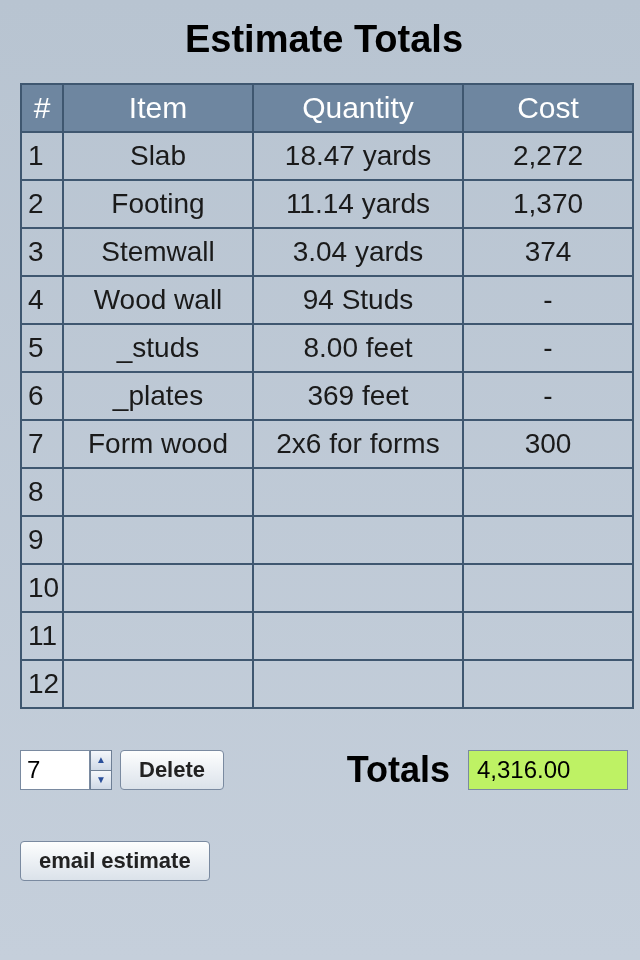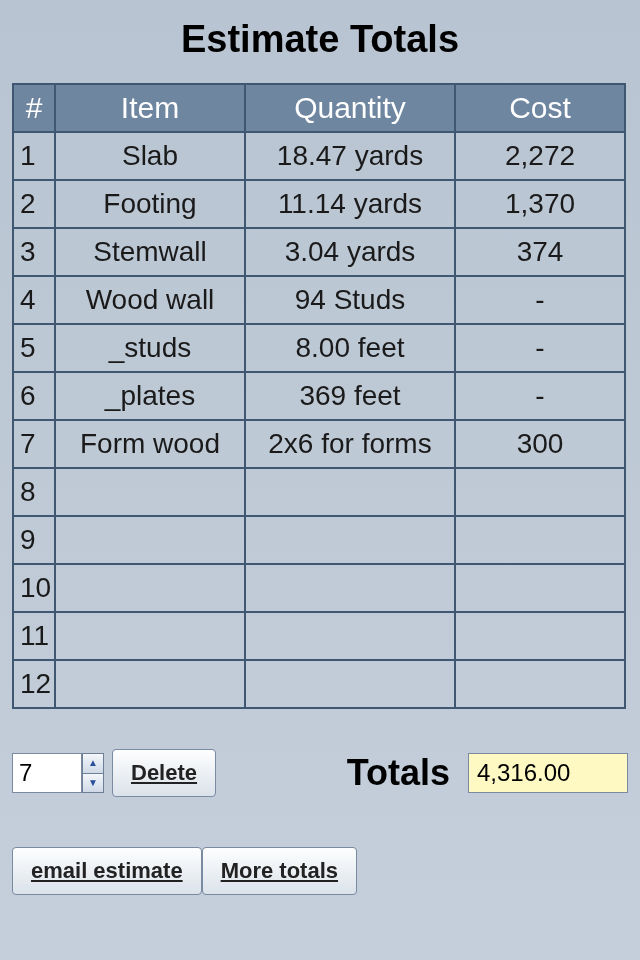--- a/index.html
+++ b/index.html
@@ -7,20 +7,21 @@
     margin: 0;
     padding: 0;
     width: 640px;
     height: 960px;
     background: linear-gradient(to bottom, #b8c4d1, #c5cfdb);
     font-family: Arial, sans-serif;
     overflow: hidden;
   }
   .container {
     padding: 0 12px;
+    margin-left: 8px;
   }
   .title {
     text-align: center;
     font-size: 38px;
     font-weight: bold;
     color: #000;
     margin: 18px 0 22px 0;
   }
   table.est {
     width: 612px;
@@ -83,46 +84,45 @@
     border: 1px solid #6e7f95;
     background: linear-gradient(#f4f7fb, #cfd9e6);
     font-size: 10px;
     line-height: 1;
     color: #2a4f9a;
     cursor: pointer;
   }
   .spin-btns button:first-child { border-bottom: none; }
 
   .btn {
-    height: 48px;
+    height: 40px;
     font-size: 22px;
     font-weight: bold;
     color: #222;
     padding: 0 18px;
     border: 1px solid #7a8aa0;
     border-radius: 4px;
     background: linear-gradient(to bottom, #fdfefe, #dbe2ea);
     cursor: pointer;
-    text-decoration: underline;
   }
 
   .totals-label {
     margin-left: auto;
     font-size: 36px;
     font-weight: bold;
     color: #000;
     margin-right: 10px;
   }
   .totals-field {
     width: 160px;
     height: 40px;
     font-size: 24px;
     padding: 4px 8px;
     border: 1px solid #7a8aa0;
-    background: #fef9c3;
+    background: #bef264;
     color: #000;
   }
 
   .row-actions {
     margin-top: 50px;
     display: flex;
     align-items: center;
     justify-content: flex-start;
   }
   .btn-exit {
@@ -238,15 +238,14 @@
       </div>
     </div>
     <button class="btn">Delete</button>
 
     <div class="totals-label">Totals</div>
     <input class="totals-field" type="text" value="4,316.00" style="">
   </div>
 
   <div class="row-actions">
     <button class="btn">email estimate</button>
-    <button class="btn">More totals</button>
   </div>
 </div>
 
 </body></html>

